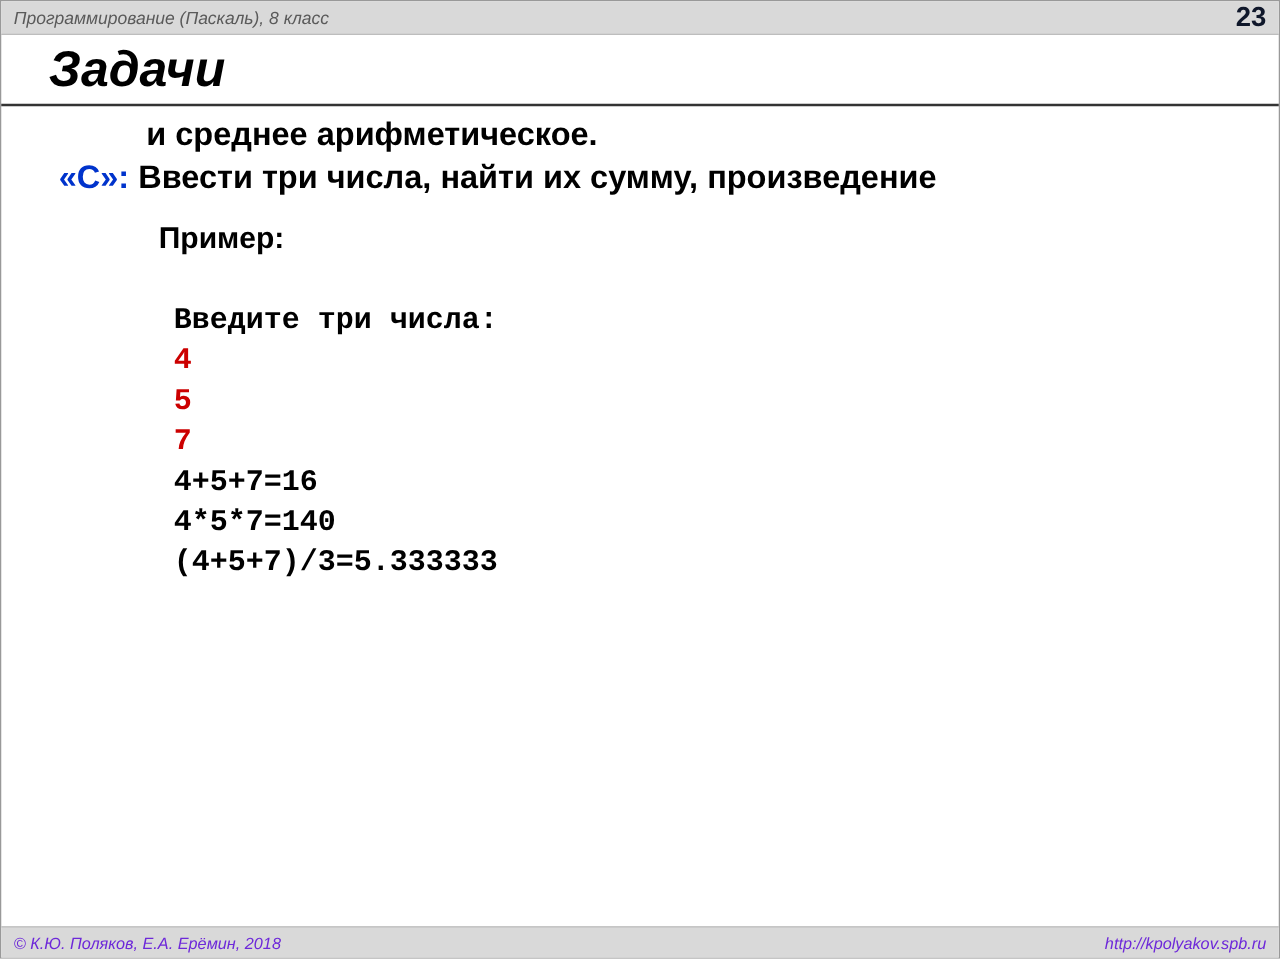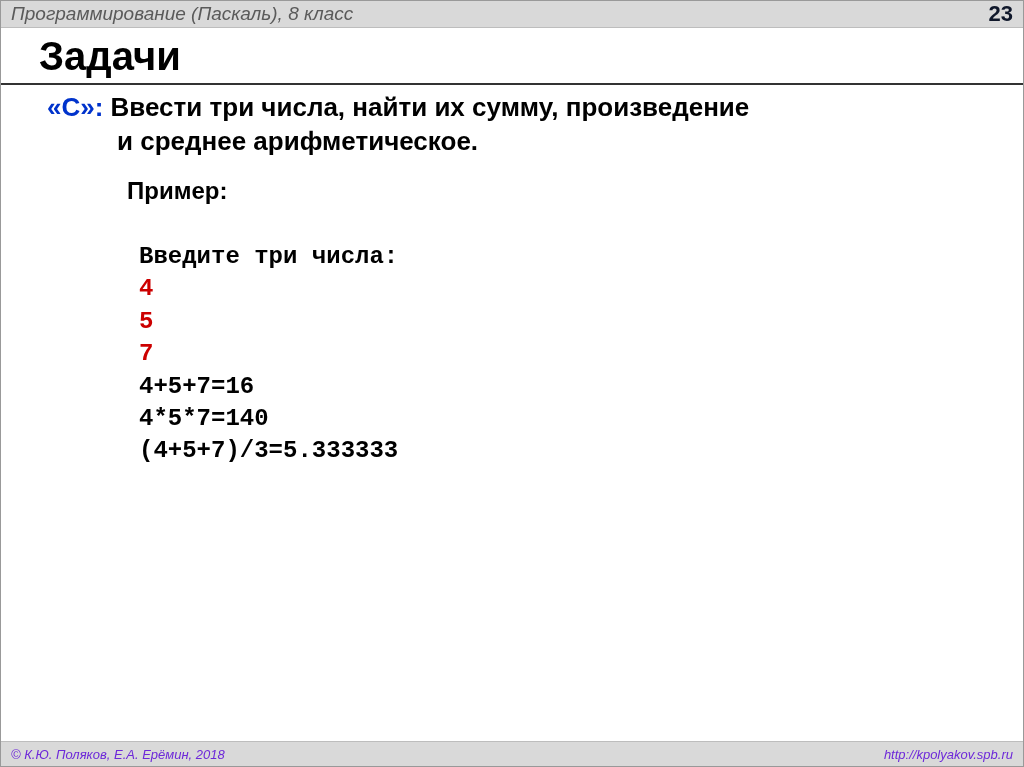--- a/index.html
+++ b/index.html
@@ -23,31 +23,32 @@
     height: 26px;
     display: flex;
     align-items: center;
     justify-content: space-between;
     padding: 0 10px;
     border-bottom: 1px solid #bdbdbd;
   }
   .topbar .course {
     font-style: italic;
     color: #5a5a5a;
-    font-size: 19px;
+    font-size: 14px;
   }
   .topbar .pagenum {
     color: #0f172a;
     font-weight: bold;
     font-size: 22px;
   }
   .title-wrap {
     border-bottom: 2px solid #333;
     margin: 0 0 6px 0;
     padding: 6px 11px 4px 38px;
+    font-style: italic;
   }
   .title {
     font-weight: bold;
     font-size: 40px;
     color: #000;
     margin: 0;
   }
   .content {
     padding: 0 46px 0 46px;
   }
@@ -102,24 +103,24 @@
   <div class="topbar">
     <span class="course">Программирование (Паскаль), 8 класс</span>
     <span class="pagenum">23</span>
   </div>
 
   <div class="title-wrap">
     <h1 class="title">Задачи</h1>
   </div>
 
   <div class="content">
+    <div class="task-line task-indent">и среднее арифметическое.</div>
     <div class="task-line">
       <span class="task-label">«С»:</span><span> Ввести три числа, найти их сумму, произведение</span>
     </div>
-    <div class="task-line task-indent">и среднее арифметическое.</div>
 
     <div class="example-label">Пример:</div>
 
     <div class="mono">
 <span>Введите три числа:</span>
 <span class="red">4</span>
 <span class="red">5</span>
 <span class="red">7</span>
 <span>4+5+7=16</span>
 <span>4*5*7=140</span>

